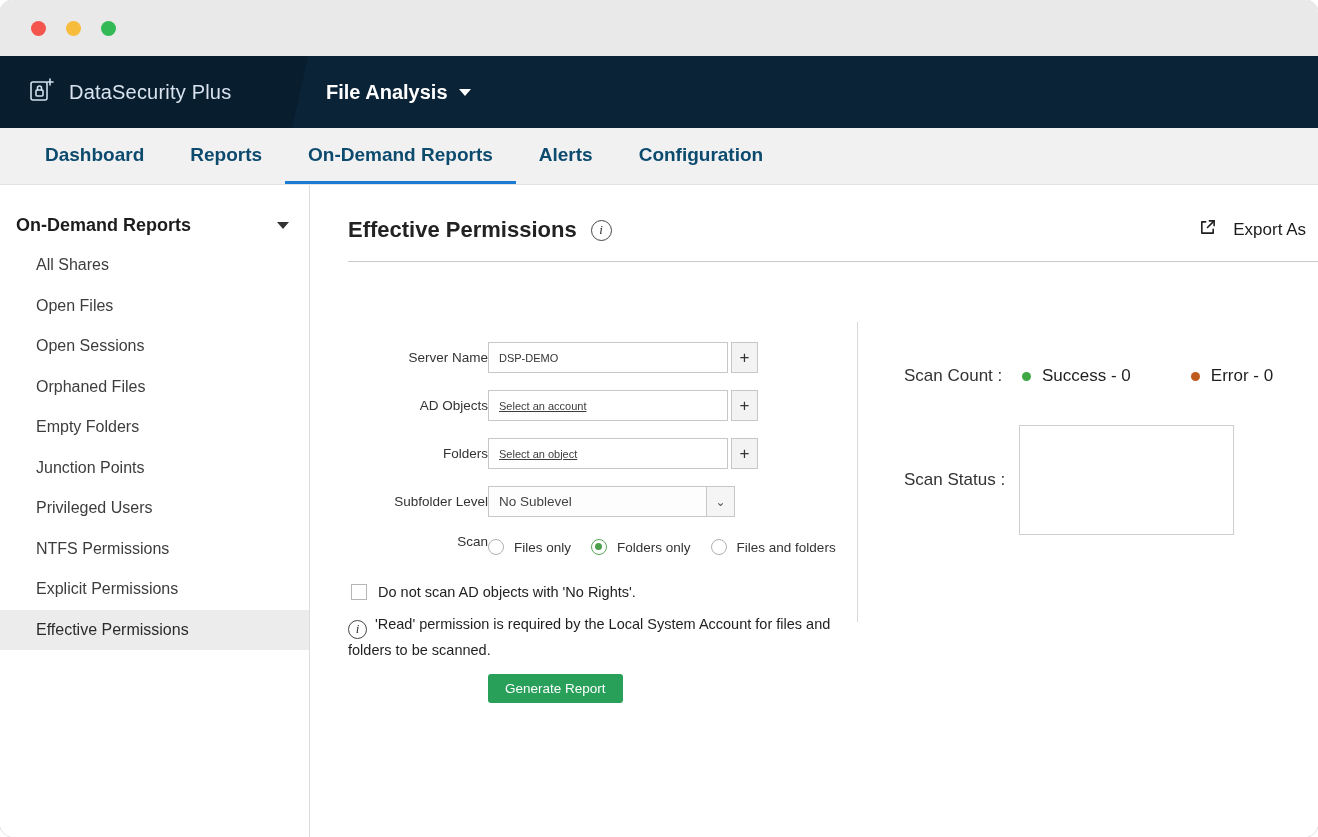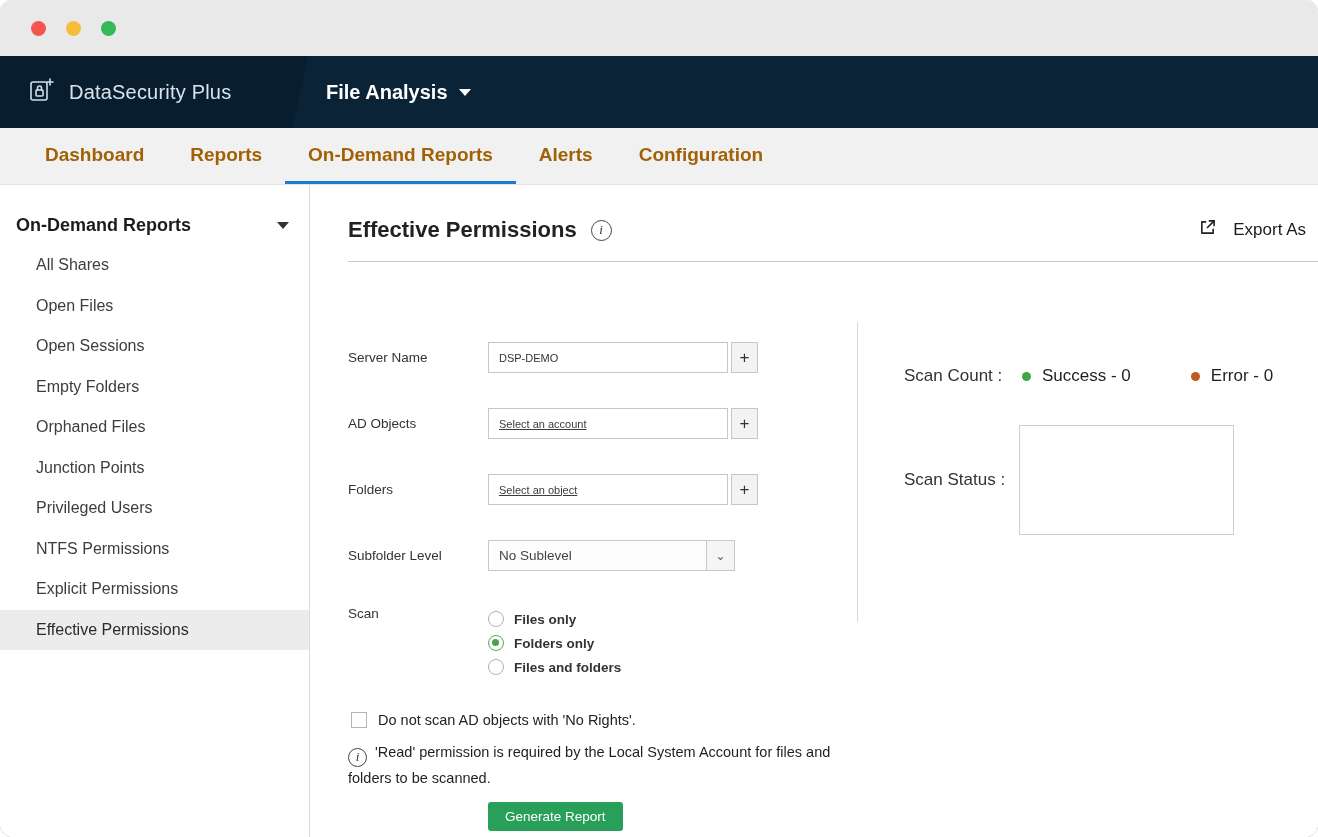--- a/index.html
+++ b/index.html
@@ -22,21 +22,21 @@
   
   .appbar { height:72px; background:#0a2337; display:flex; align-items:center; position:relative; color:#e8eef4; }
   .brand-zone { height:100%; width:308px; background:#081d2e; display:flex; align-items:center; gap:14px;
     padding-left:28px; clip-path:polygon(0 0,100% 0,calc(100% - 16px) 100%,0 100%); }
   .brand-text { font-size:20px; color:#d9e3ee; letter-spacing:.2px;text-align:center; }
   .module { margin-left:18px; display:flex; align-items:center; gap:11px; font-size:20px; font-weight:700; color:#fff; cursor:pointer; }
   .caret-down-white { width:0; height:0; border-left:6px solid transparent; border-right:6px solid transparent; border-top:7px solid #fff; }
 
   
   .tabbar { height:57px; background:#f1f1f1; border-bottom:1px solid #e2e2e2; display:flex; padding-left:22px; }
-  .tab { padding:0 23px; display:flex; align-items:center; font-size:19px; font-weight:700; color:#a16207;
+  .tab { padding:0 23px; display:flex; align-items:center; font-size:19px; font-weight:700; color:#0c4a6e;
     border-bottom:3px solid transparent; cursor:pointer; }
   .tab.active { border-bottom-color:#1b7ad2; }
 
   
   .bodyrow { display:flex; height:652px; }
 
   .sidebar { width:310px; border-right:1px solid #dcdcdc; background:#fff; padding-top:20px; flex:none; }
   .sidebar-header { display:flex; justify-content:space-between; align-items:center; padding:0 20px 0 16px;
     height:40px; font-size:18px; font-weight:700; color:#1c1c1c; cursor:pointer; }
   .caret-down-dark { width:0; height:0; border-left:6px solid transparent; border-right:6px solid transparent; border-top:7px solid #333; }
@@ -50,35 +50,35 @@
   .page-title-wrap { display:flex; align-items:center; gap:14px; }
   .page-title { font-size:22px; font-weight:700; color:#222; }
   .info-circle { width:21px; height:21px; border:1.5px solid #444; border-radius:50%;
     display:inline-flex; align-items:center; justify-content:center;
     font-family:"Liberation Serif", serif; font-style:italic; font-size:13px; color:#333; flex:none; }
   .export { display:flex; align-items:center; gap:17px; font-size:17px; color:#1c1c1c; cursor:pointer; }
 
   .workspace { position:relative; height:574px; }
 
   .form-col { position:absolute; left:38px; top:80px; width:500px; }
-  .form-row { display:flex; align-items:center; margin-bottom:35px; }
+  .form-row { display:flex; align-items:center; margin-bottom:17px;text-align:right; }
   .form-row.top-align { align-items:flex-start; }
   .field-label { width:140px; font-size:13.5px; color:#333; flex:none; }
   .text-input { width:240px; height:31px; border:1px solid #c7c7c7; background:#fff;
     display:flex; align-items:center; padding-left:10px; font-size:11px; color:#333; }
   .text-input .linkish { text-decoration:underline; color:#3c3c3c; cursor:pointer; }
   .plus-btn { width:27px; height:31px; border:1px solid #c7c7c7; background:#f3f3f3; margin-left:3px;
     display:flex; align-items:center; justify-content:center; font-size:17px; color:#333; cursor:pointer; }
   .select-box { width:247px; height:31px; border:1px solid #c7c7c7; background:#fdfdfd;
     display:flex; align-items:center; justify-content:space-between; font-size:13.5px; color:#444; cursor:pointer; }
   .select-box .sel-text { padding-left:10px; }
   .select-arrow { width:28px; height:100%; border-left:1px solid #c7c7c7; background:#f5f5f5;
     display:flex; align-items:center; justify-content:center; color:#555; font-size:12px; }
 
-  .radio-group { display:flex; flex-direction:column; gap:4px; padding-top:3px;font-weight:bold; }
+  .radio-group { display:flex; gap:20px; padding-top:3px; }
   .radio-row { display:flex; align-items:center; gap:10px; cursor:pointer; height:20px; }
   .radio { width:16px; height:16px; border-radius:50%; border:1.5px solid #b0b0b0; background:#fff; position:relative; flex:none; }
   .radio.checked { border-color:#59a75b; }
   .radio.checked::after { content:""; position:absolute; left:3px; top:3px; width:7px; height:7px; border-radius:50%; background:#4ba04d; }
   .radio-label { font-size:13.5px; color:#333; }
 
   .checkbox-row { display:flex; align-items:center; gap:11px; margin-top:27px; margin-left:3px; cursor:pointer; }
   .checkbox { width:16px; height:16px; border:1px solid #b5b5b5; background:#fff; flex:none; }
   .checkbox-label { font-size:14.5px; color:#222; }
 
@@ -143,22 +143,22 @@
   <div class="bodyrow">
 
     <div class="sidebar">
       <div class="sidebar-header">
         <span>On-Demand Reports</span>
         <span class="caret-down-dark"></span>
       </div>
       <div class="sidebar-item">All Shares</div>
       <div class="sidebar-item">Open Files</div>
       <div class="sidebar-item">Open Sessions</div>
+      <div class="sidebar-item">Orphaned Files</div>
       <div class="sidebar-item">Empty Folders</div>
-      <div class="sidebar-item">Orphaned Files</div>
       <div class="sidebar-item">Junction Points</div>
       <div class="sidebar-item">Privileged Users</div>
       <div class="sidebar-item">NTFS Permissions</div>
       <div class="sidebar-item">Explicit Permissions</div>
       <div class="sidebar-item selected">Effective Permissions</div>
     </div>
 
     <div class="main">
 
       <div class="main-header">

